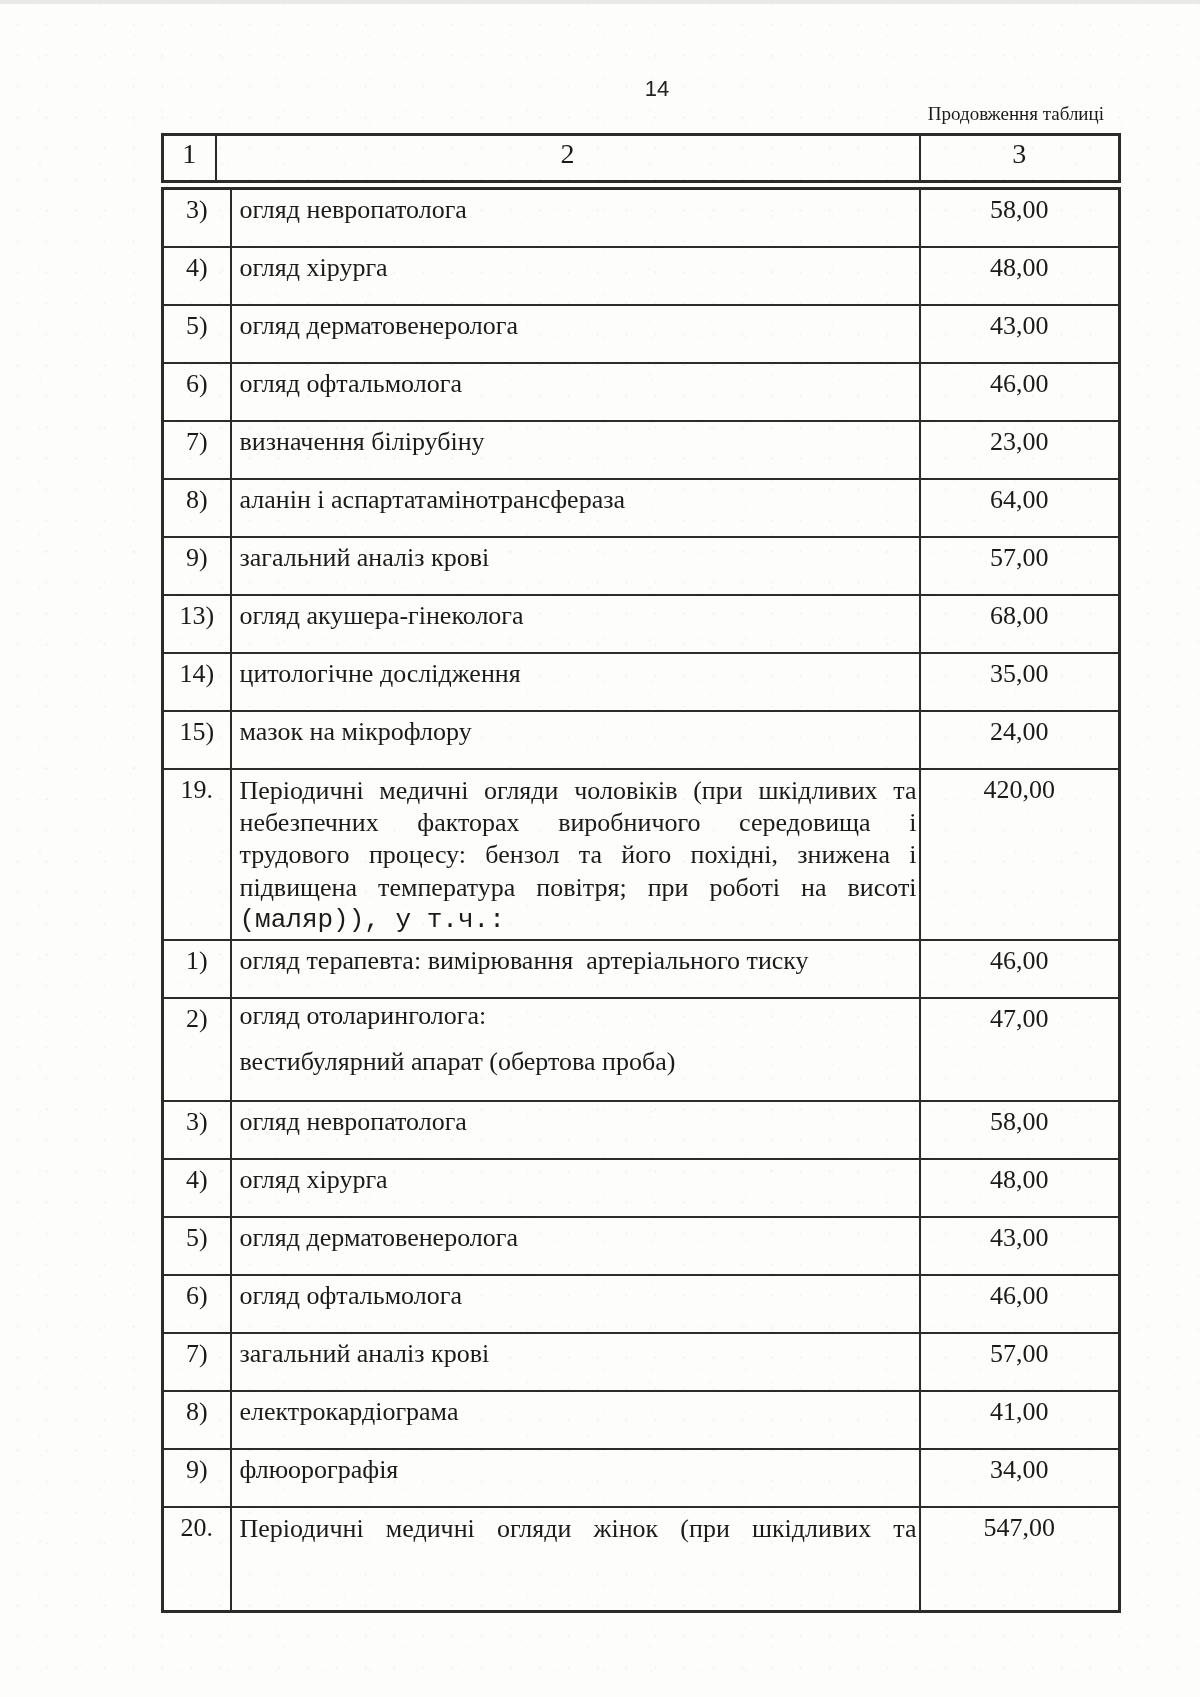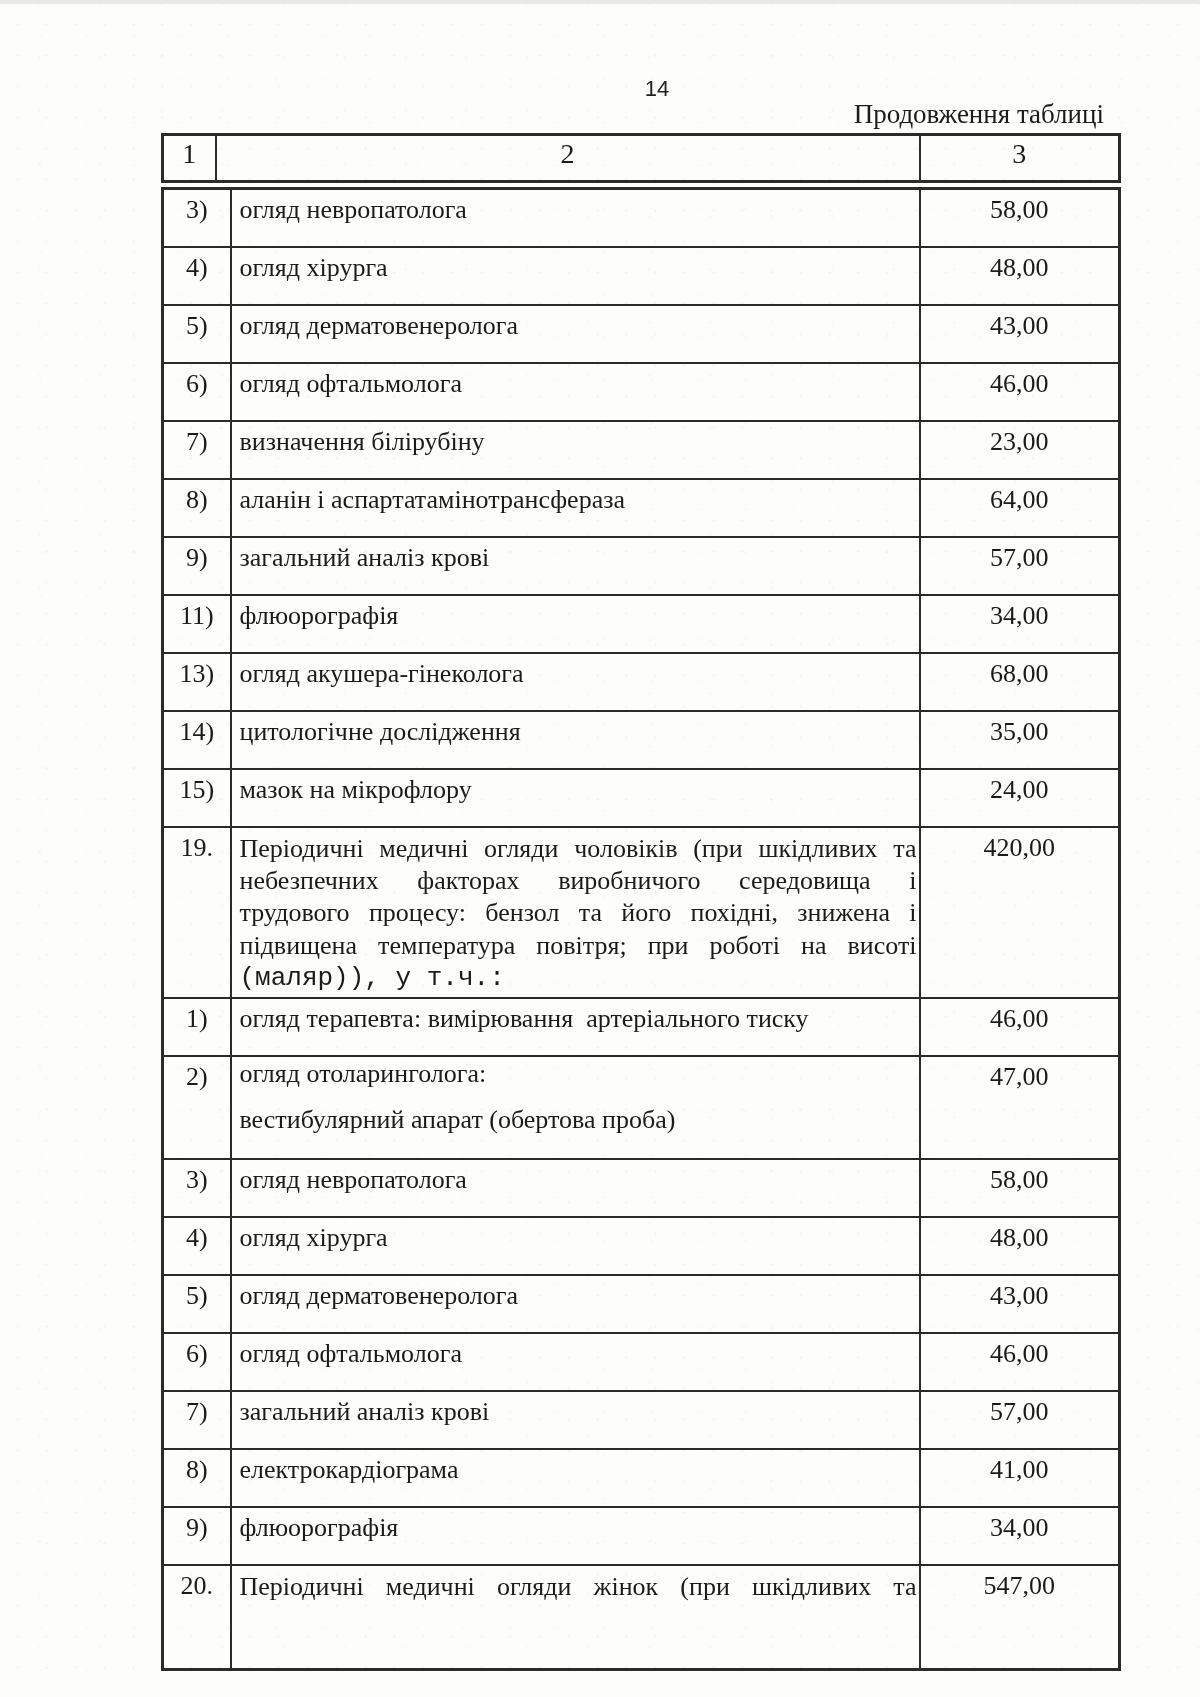--- a/index.html
+++ b/index.html
@@ -20,21 +20,21 @@
     padding-left:32px;
   }
   .page-number{
     position:absolute;top:74px;left:557px;width:200px;
     text-align:center;
     font-family:"Liberation Sans","DejaVu Sans",sans-serif;
     font-size:22px;line-height:22px;color:#222;
   }
   .continuation{
     position:absolute;top:97px;right:128px;
-    font-size:27px;line-height:26px;white-space:nowrap;
+    font-size:19px;line-height:26px;white-space:nowrap;
   }
   table{border-collapse:collapse;table-layout:fixed;}
   .head-table{
     position:absolute;top:129px;left:161px;width:957px;height:50px;
     border:3px solid #2b2b2b;
   }
   .head-table td{
     border:2px solid #2b2b2b;
     text-align:center;vertical-align:middle;
     font-size:28px;padding:0 0 8px 0;
@@ -137,27 +137,20 @@
           <td class="c3">64,00</td>
         </tr>
         <tr class="r-single">
           <td class="c1">9)</td>
           <td class="c2">
             <div class="ln">загальний аналіз крові</div>
           </td>
           <td class="c3">57,00</td>
         </tr>
         <tr class="r-single">
-          <td class="c1">11)</td>
-          <td class="c2">
-            <div class="ln">флюорографія</div>
-          </td>
-          <td class="c3">34,00</td>
-        </tr>
-        <tr class="r-single">
           <td class="c1">13)</td>
           <td class="c2">
             <div class="ln">огляд акушера-гінеколога</div>
           </td>
           <td class="c3">68,00</td>
         </tr>
         <tr class="r-single">
           <td class="c1">14)</td>
           <td class="c2">
             <div class="ln">цитологічне дослідження</div>

